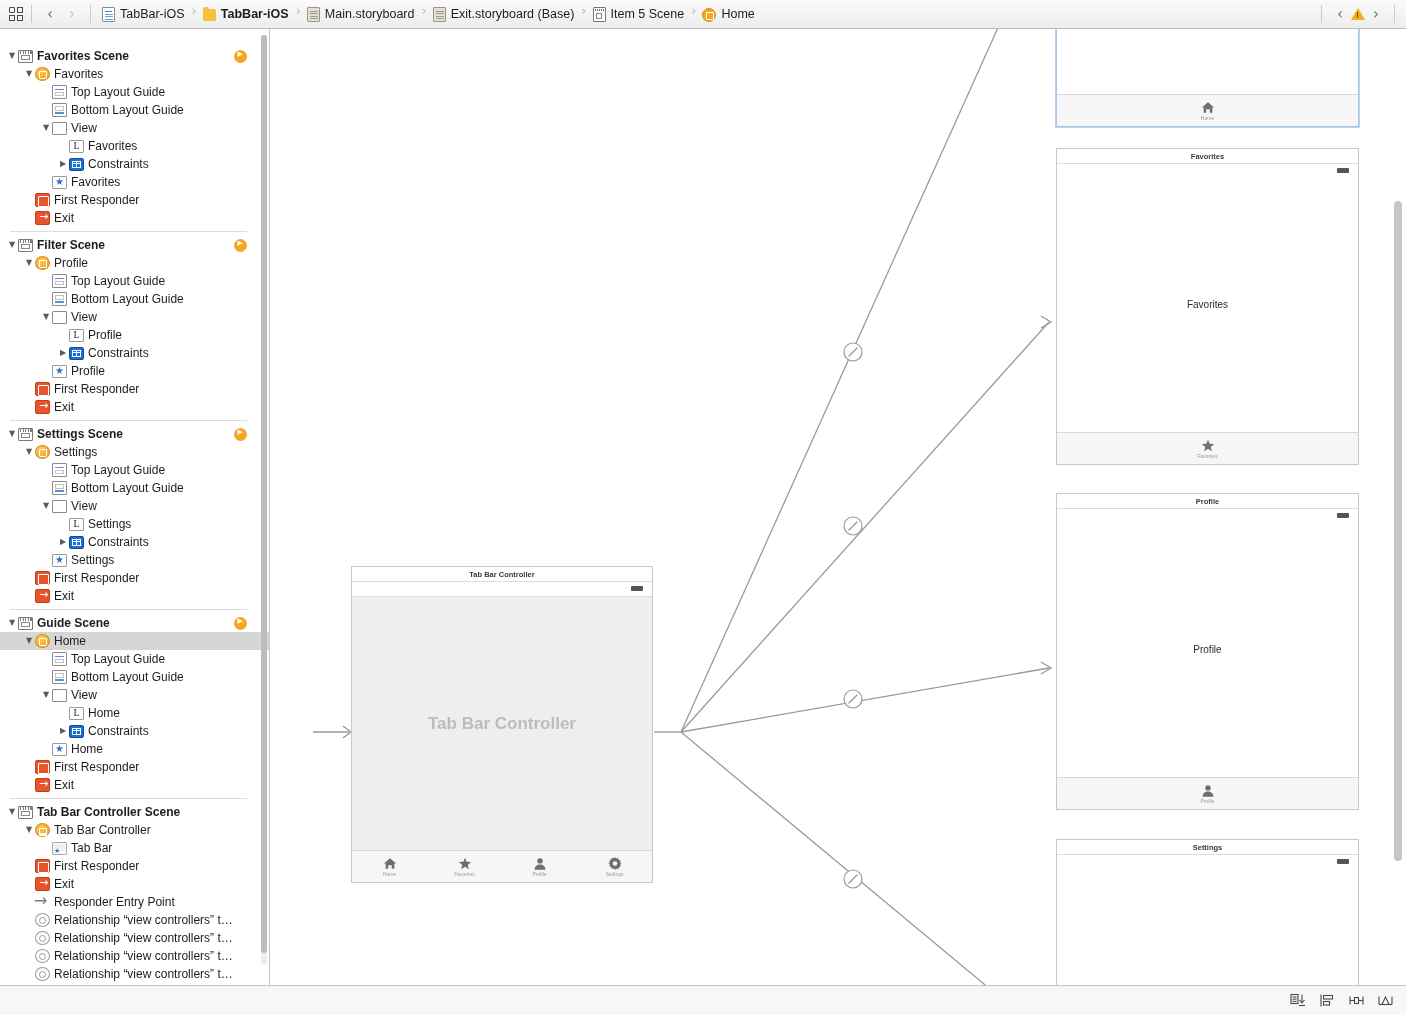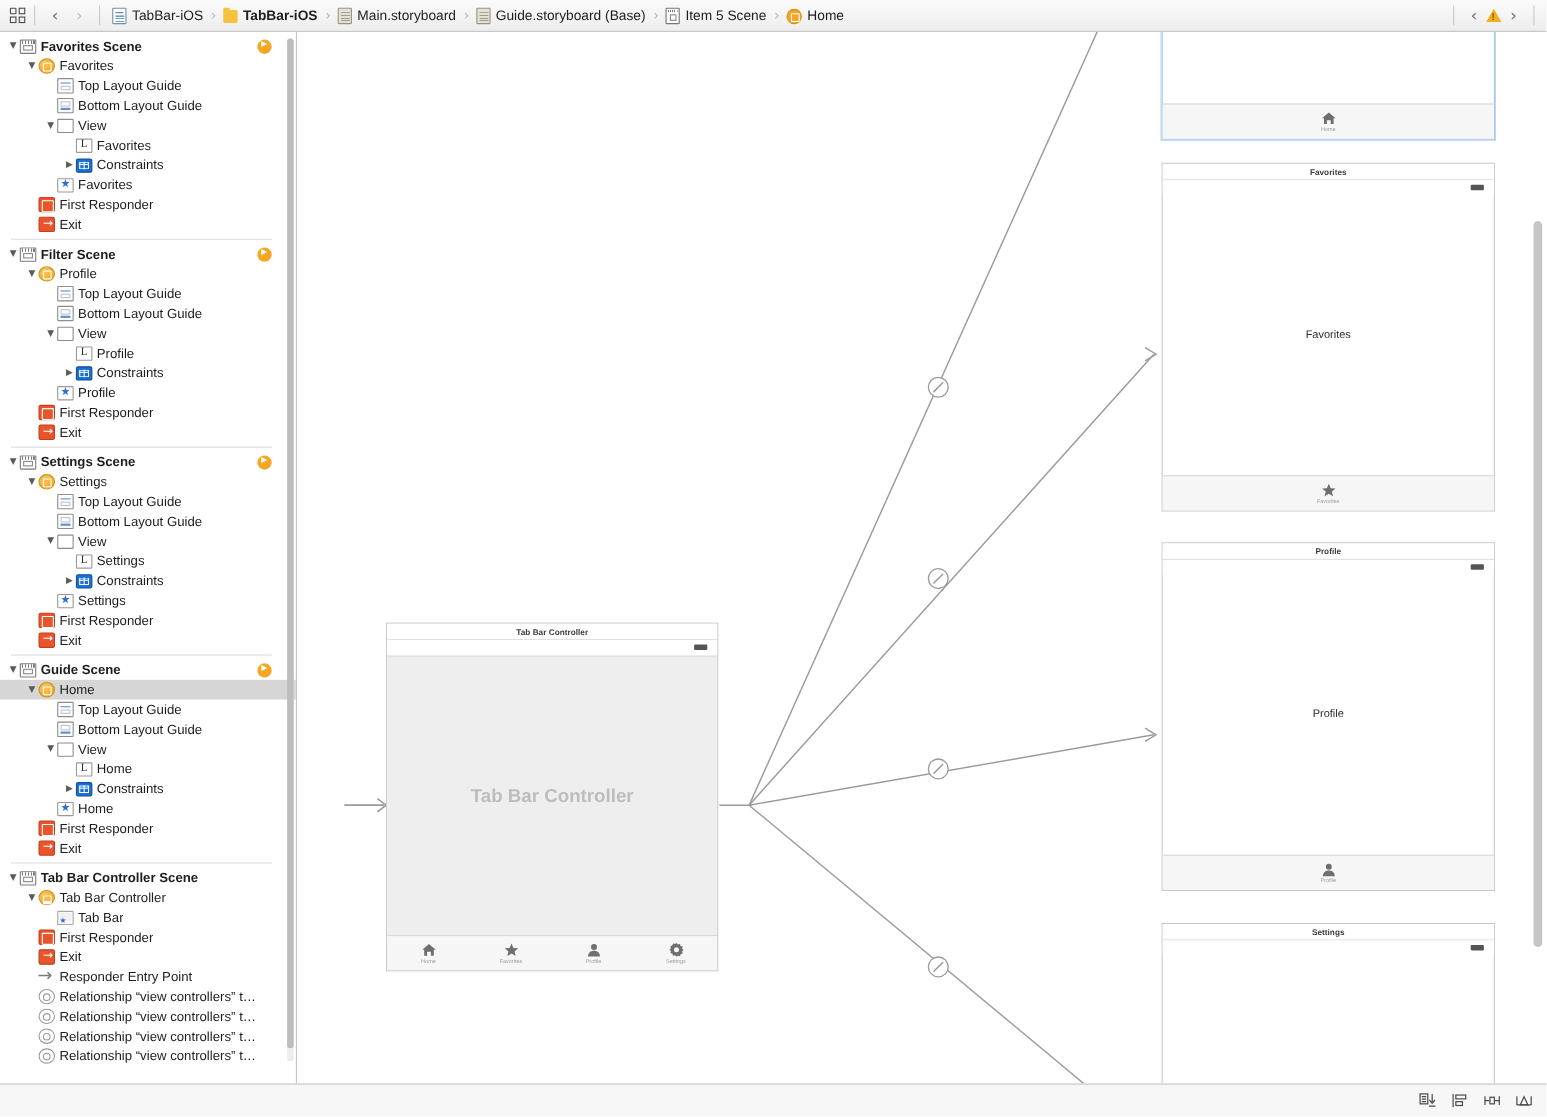--- a/index.html
+++ b/index.html
@@ -21,21 +21,21 @@
   .jb-left { display: flex; align-items: center; }
   .jb-sep { width: 1px; height: 18px; background: #c9c9c9; margin: 0 7px; }
   .grid-icon { width: 15px; height: 15px; display: grid;
     grid-template-columns: 6px 6px; grid-template-rows: 6px 6px; gap: 2px;
     margin-left: 5px; }
   .grid-icon i { border: 1.4px solid #4a4a4a; display: block; }
   .grid-icon i:nth-child(1){ border-radius: 1px 1px 1px 1px; }
   .chev { font-size: 15px; color: #6d6d6d; padding: 0 8px; line-height: 1;
           font-family: "DejaVu Sans", sans-serif; }
   .chev.dim { color: #c2c2c2; }
-  .crumbs { display: flex; align-items: center; flex: 1; margin-left: 2px; }
+  .crumbs { display: flex; flex: 1; margin-left: 2px; }
   .crumb { display: flex; align-items: center; height: 22px; padding: 0 2px; }
   .crumb .lbl { font-size: 12.5px; color: #1d1d1d; white-space: nowrap; }
   .crumb.bold .lbl { font-weight: bold; }
   .crumb-arrow { color: #b6b6b6; font-size: 13px; margin: 0 4px 0 5px;
                  font-family: "DejaVu Sans", sans-serif; }
   .ci { width: 13px; height: 15px; margin-right: 5px; flex: 0 0 auto; position: relative; }
   
   .ci.file { background: #fff; border: 1px solid #7a8fa6; border-radius: 1px; }
   .ci.file::before { content:""; position:absolute; left:2px; top:3px; width:7px; height:1px;
      box-shadow: 0 0 0 0 #4a7bb5; background:#4a7bb5; }
@@ -65,21 +65,21 @@
      border-right: 7px solid transparent; border-bottom: 12px solid #f2b01e;
      position: relative; }
   .warn-tri::after { content:"!"; position:absolute; left:-2px; top:2px; font-size:9px;
      font-weight:bold; color:#7a5800; }
 
   
   .sidebar {
     position: absolute; left: 0; top: 29px; width: 270px; bottom: 30px;
     background: #ffffff; border-right: 1px solid #c4c4c4; overflow: hidden;
   }
-  .tree { padding-top: 4px; }
+  .tree { padding-top: 18px; }
   .row { height: 18px; display: flex; align-items: center; position: relative;
          padding-right: 14px; white-space: nowrap; }
   .row.selected { background: #d6d6d6; }
   .disc { width: 12px; flex: 0 0 12px; text-align: center; font-size: 8px;
           color: #5a5a5a; font-family: "DejaVu Sans", sans-serif; line-height: 1; }
   .disc.open::before { content: "\25BC"; }
   .disc.closed::before { content: "\25B6"; }
   .row .text { font-size: 12px; color: #1d1d1d; overflow: hidden;
                text-overflow: ellipsis; }
   .row.scene > .text { font-weight: bold; }
@@ -265,21 +265,21 @@
           <span class="lbl">TabBar-iOS</span>
         </div>
         <span class="crumb-arrow">›</span>
         <div class="crumb">
           <span class="ci sb"></span>
           <span class="lbl">Main.storyboard</span>
         </div>
         <span class="crumb-arrow">›</span>
         <div class="crumb">
           <span class="ci sb"></span>
-          <span class="lbl">Guide.storyboard (Base)</span>
+          <span class="lbl">Exit.storyboard (Base)</span>
         </div>
         <span class="crumb-arrow">›</span>
         <div class="crumb">
           <span class="ci scene"></span>
           <span class="lbl">Item 5 Scene</span>
         </div>
         <span class="crumb-arrow">›</span>
         <div class="crumb">
           <span class="ci vc"></span>
           <span class="lbl">Home</span>

